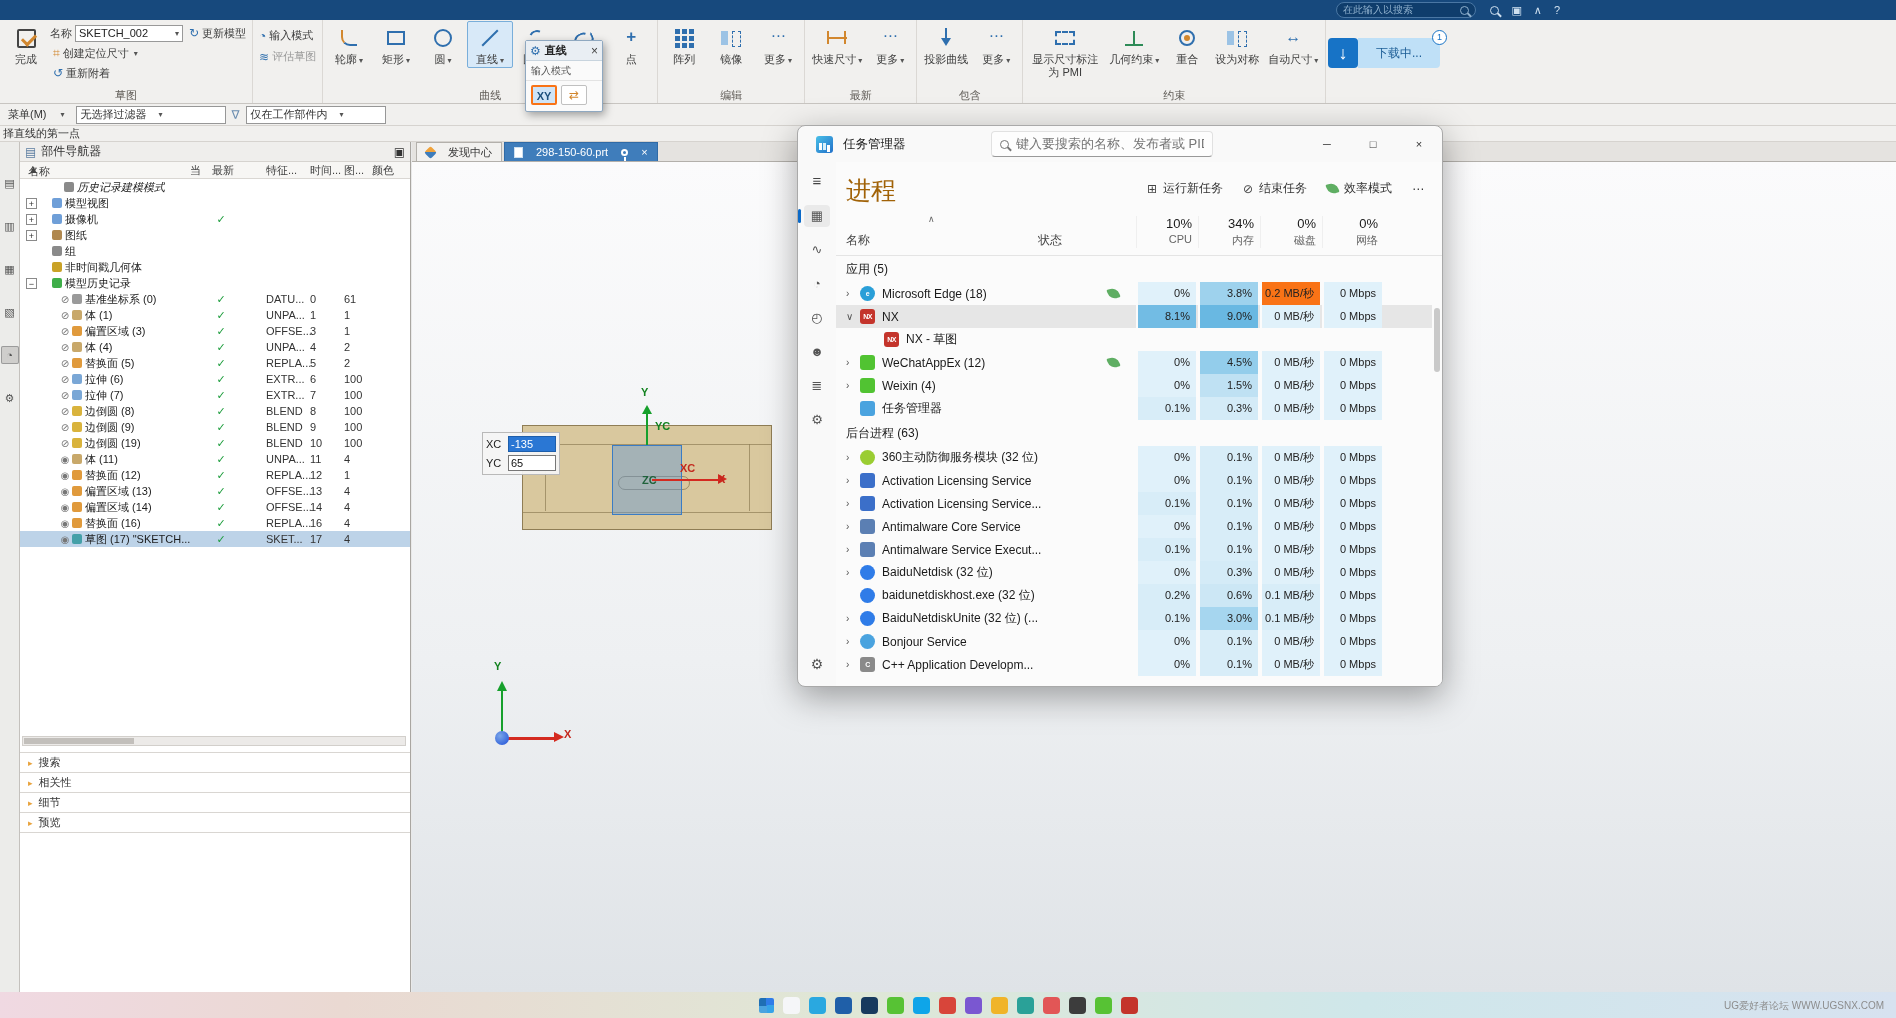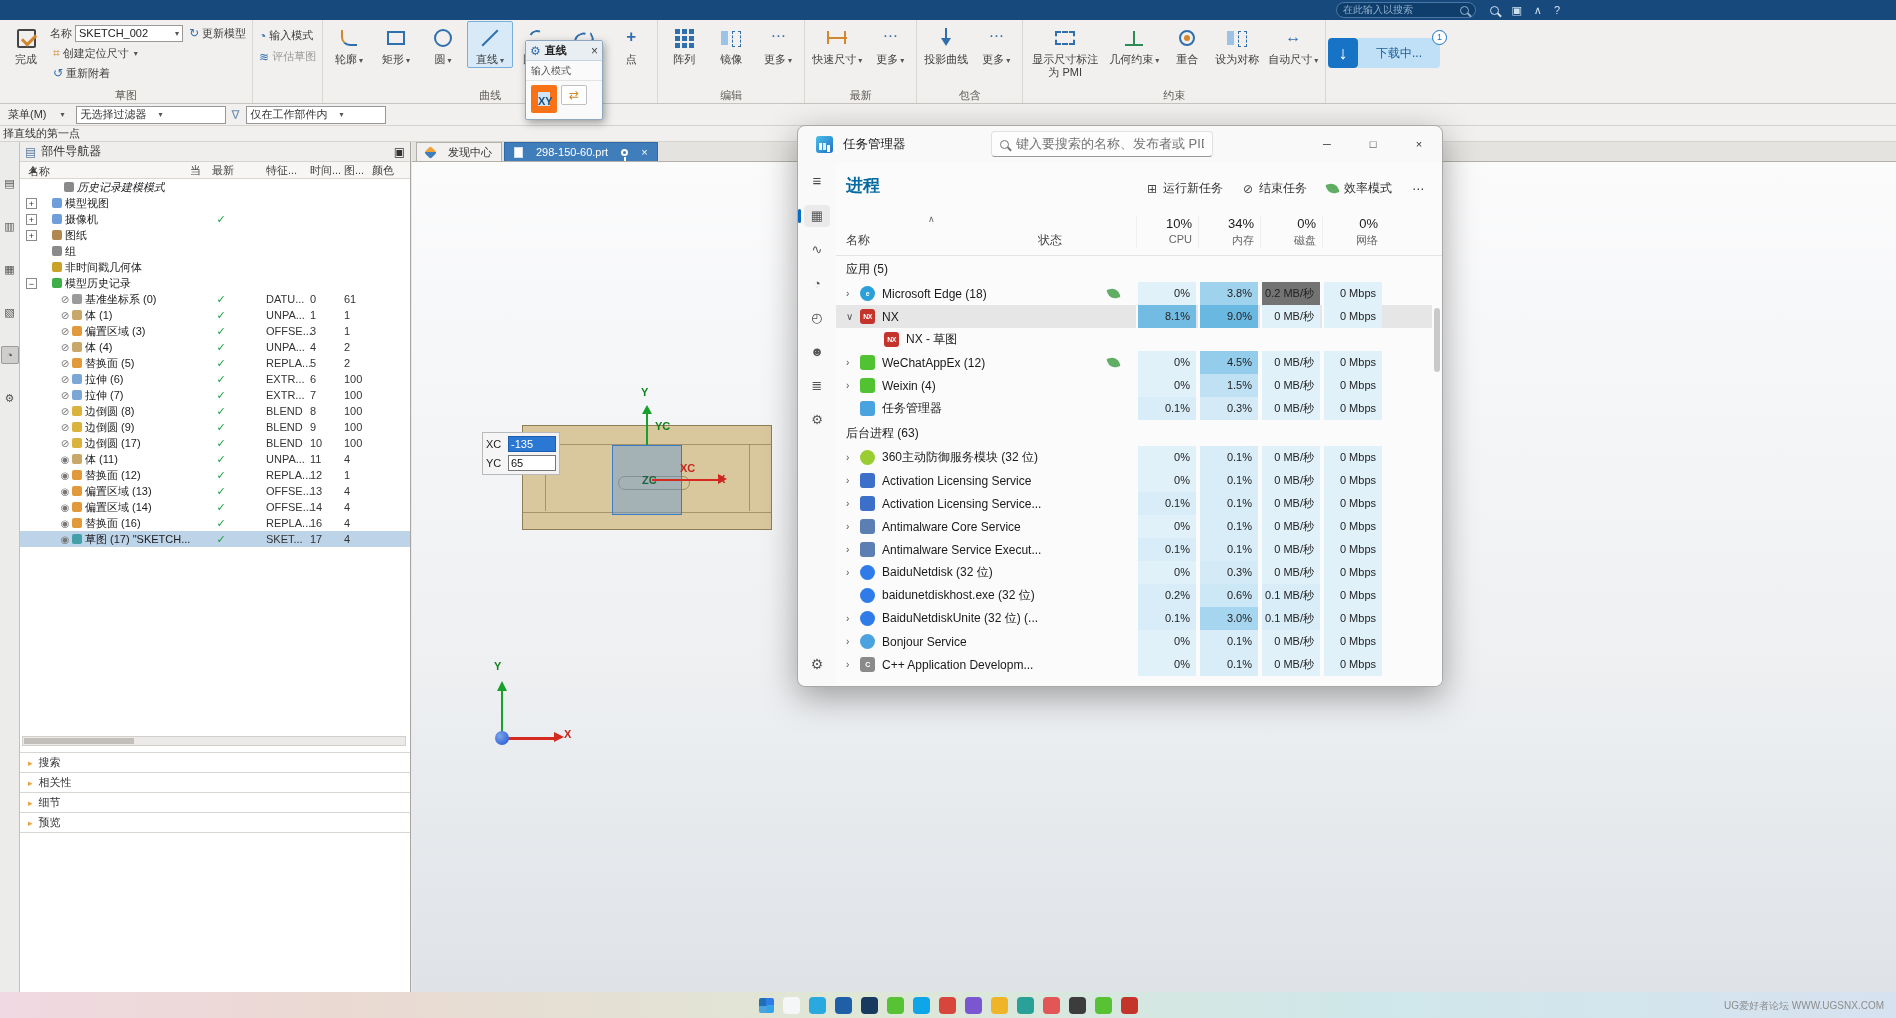--- a/index.html
+++ b/index.html
@@ -137,42 +137,42 @@
 .t-xh{position:absolute;left:52px;top:-6px;border:5px solid transparent;border-left:10px solid #d42a20;width:0;height:0;}
 .t-o{position:absolute;left:-7px;top:-7px;width:14px;height:14px;border-radius:50%;background:radial-gradient(circle at 35% 35%,#7aa6e8,#1d4ed8);}
 
 #line-dialog{position:absolute;left:525px;top:40px;width:78px;background:#fafafa;border:1px solid #8fa8c0;box-shadow:2px 3px 8px rgba(0,0,0,.35);z-index:40;border-radius:2px;}
 .ld-title{height:20px;display:flex;align-items:center;gap:4px;padding:0 4px;background:#e9eef3;border-bottom:1px solid #c8d4de;}
 .ld-gear{color:#2f6fae;font-size:12px;}
 .ld-name{flex:1;font-size:11px;font-weight:bold;color:#222;}
 .ld-close{font-size:12px;color:#444;}
 .ld-sub{font-size:10px;color:#555;padding:3px 5px 2px;border-bottom:1px solid #e3e3e3;}
 .ld-modes{display:flex;gap:4px;padding:4px 5px 6px;}
-.ld-xy{width:26px;height:28px;background:#cfe4f7;border:7px solid #f97316;font-size:11px;font-weight:bold;color:#1c4f7c;text-align:center;line-height:18px;border-radius:2px;}
+.ld-xy{width:26px;height:20px;background:#cfe4f7;border:2px solid #f97316;font-size:11px;font-weight:bold;color:#1c4f7c;text-align:center;line-height:18px;border-radius:2px;}
 .ld-angle{width:26px;height:20px;border:1px solid #c0c0c0;background:#fff;color:#d2872e;font-size:12px;text-align:center;line-height:18px;border-radius:2px;}
 
 #taskmgr{position:absolute;left:797px;top:125px;width:646px;height:562px;background:#f9f9f9;border:1px solid #a9a9a9;border-radius:8px;box-shadow:0 10px 34px rgba(0,0,0,.35);z-index:30;overflow:hidden;}
 .tm-title{position:relative;height:36px;display:flex;align-items:center;padding-left:18px;gap:10px;}
 .tm-appicon{width:17px;height:17px;border-radius:3px;background:linear-gradient(135deg,#49c0e8,#2270c9);position:relative;flex:none;}
 .tm-appicon::after{content:"";position:absolute;left:3px;bottom:3px;width:3px;height:7px;background:#fff;box-shadow:4px 0 0 #d9f1fb,8px 2px 0 #fff;}
 .tm-title-text{font-size:12.5px;color:#1a1a1a;}
 .tm-search{position:absolute;left:193px;top:5px;width:222px;height:26px;background:#fdfdfd;border:1px solid #e1e1e1;border-bottom:1px solid #999;border-radius:4px;display:flex;align-items:center;gap:7px;padding:0 8px;color:#757575;}
 .tm-ph{font-size:13px;white-space:nowrap;overflow:hidden;}
 .tm-winbtns{position:absolute;right:0;top:0;height:36px;display:flex;}
 .tm-winbtns span{width:46px;text-align:center;line-height:36px;font-size:11px;color:#333;}
 .tm-rail{position:absolute;left:0;top:36px;bottom:0;width:38px;display:flex;flex-direction:column;align-items:center;}
 .tm-burger{font-size:15px;color:#444;margin:10px 0 16px;}
 .tm-railicons{display:flex;flex-direction:column;gap:12px;align-items:center;}
 .tm-ric{position:relative;width:26px;height:22px;text-align:center;line-height:22px;font-size:13px;color:#555;border-radius:4px;}
 .tm-ric.active{background:#eaeaea;}
 .tm-ric.active::before{content:"";position:absolute;left:-6px;top:4px;width:3px;height:14px;border-radius:2px;background:#0b69c7;}
 .tm-gear{position:absolute;bottom:14px;font-size:14px;color:#555;}
 .tm-content{position:absolute;left:38px;top:36px;right:0;bottom:0;background:#fbfbfb;}
 .tm-pagehead{position:relative;height:50px;}
-.tm-pagetitle{position:absolute;left:10px;top:12px;font-size:17px;font-weight:bold;color:#0369a1;}
+.tm-pagetitle{position:absolute;left:10px;top:12px;font-size:25px;font-weight:normal;color:#a16207;}
 .tm-actions{position:absolute;right:18px;top:18px;display:flex;gap:20px;align-items:center;font-size:12px;color:#333;}
 .tm-act{display:flex;align-items:center;gap:6px;white-space:nowrap;}
 .tm-act .ic{color:#444;font-size:12px;}
 .tm-colhead{position:relative;height:44px;border-bottom:1px solid #e4e4e4;}
 .caret{position:absolute;left:92px;top:2px;font-size:9px;color:#666;}
 .ch-name{position:absolute;left:10px;bottom:6px;font-size:12px;color:#444;}
 .ch-status{position:absolute;left:202px;bottom:6px;font-size:12px;color:#444;}
 .ch-stats{position:absolute;left:300px;top:4px;display:flex;}
 .ch-stat{width:62px;text-align:right;padding-right:6px;border-left:1px solid #efefef;}
 .ch-stat .pct{display:block;font-size:13px;color:#1a1a1a;}
@@ -621,21 +621,21 @@
         <span class="nr-check">✓</span>
         <span class="nr-type">BLEND</span>
         <span class="nr-time">9</span>
         <span class="nr-layer">100</span>
       </div>
       <div class="nav-row">
         <div class="nr-name" style="padding-left: 26px;">
           <span class="nr-exp"></span>
           <span class="nr-pre">⊘</span>
           <span class="nr-dot" style="background: rgb(217, 179, 60);"></span>
-          <span class="nr-lb">边倒圆 (17)</span>
+          <span class="nr-lb">边倒圆 (19)</span>
         </div>
         <span class="nr-check">✓</span>
         <span class="nr-type">BLEND</span>
         <span class="nr-time">10</span>
         <span class="nr-layer">100</span>
       </div>
       <div class="nav-row">
         <div class="nr-name" style="padding-left: 26px;">
           <span class="nr-exp"></span>
           <span class="nr-pre">◉</span>
@@ -881,21 +881,21 @@
                 <div class="tm-name">
                   <span class="tm-chev">›</span>
                   <span class="tm-pic round" style="background: rgb(42, 159, 216);">
                   <b>e</b>
                 </span>
                   <span class="tm-pn">Microsoft Edge (18)</span>
                 </div>
                 <span class="leaf-icon tm-leaf show"></span>
                 <span class="tm-cell c-cpu" style="background: rgb(224, 241, 250);">0%</span>
                 <span class="tm-cell c-mem" style="background: rgb(158, 210, 237);">3.8%</span>
-                <span class="tm-cell c-disk" style="background: #737373;">0.2 MB/秒</span>
+                <span class="tm-cell c-disk" style="background: #f97316;">0.2 MB/秒</span>
                 <span class="tm-cell c-net" style="background: rgb(224, 241, 250);">0 Mbps</span>
               </div>
             <div class="tm-row sel">
                 <div class="tm-name">
                   <span class="tm-chev">∨</span>
                   <span class="tm-pic" style="background: rgb(196, 52, 43);">
                   <b>NX</b>
                 </span>
                   <span class="tm-pn">NX</span>
                 </div>

